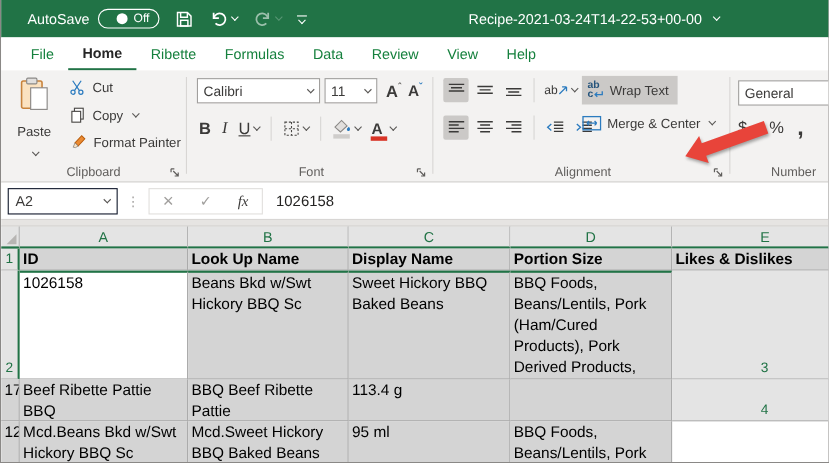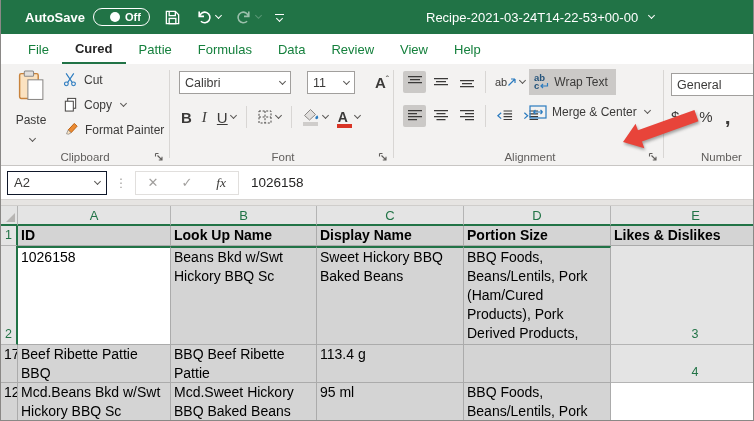--- a/index.html
+++ b/index.html
@@ -8,21 +8,21 @@
        border-left:1px solid #8a8886;border-right:1px solid #8a8886;border-bottom:1px solid #8a8886;box-sizing:border-box;}
   *{box-sizing:border-box;}
   svg{display:block;}
   .chv{display:inline-block;width:5px;height:5px;border-right:1.3px solid #5a5856;border-bottom:1.3px solid #5a5856;transform:rotate(45deg);margin-left:3px;margin-top:-3px;}
   .chv.w{border-color:#fff;}
   .chv.dim{border-color:rgba(255,255,255,.45);}
 
   
   #titlebar{position:absolute;left:0;top:0;width:754px;height:34px;background:#217346;display:flex;align-items:center;color:#fff;}
   .tb-left{display:flex;align-items:center;gap:14px;padding-left:24px;}
-  .autosave{display:flex;align-items:center;gap:8px;font-size:13px;font-weight:bold;}
+  .autosave{display:flex;align-items:center;gap:8px;font-size:13px;}
   .toggle{display:flex;align-items:center;gap:5px;border:1.4px solid #fff;border-radius:10px;padding:1px 8px 1px 16px;font-size:11px;height:18px;}
   .knob{width:10px;height:10px;border-radius:50%;background:#fff;}
   .qat-btn{display:flex;align-items:center;}
   .qat-custom{display:flex;flex-direction:column;align-items:center;gap:1px;}
   .qat-custom .bar{width:9px;height:0;border-top:1.4px solid #fff;}
   #doc-title{position:absolute;left:425px;top:0;height:34px;display:flex;align-items:center;font-size:13px;gap:8px;}
 
   
   #tabsrow{position:absolute;left:0;top:34px;width:754px;height:30px;background:#fff;display:flex;align-items:stretch;padding-left:14px;gap:0;}
   .tab{display:flex;align-items:center;padding:0 13px;font-size:13px;color:#15803d;cursor:default;}
@@ -36,21 +36,21 @@
   .combo{background:#fff;border:1px solid #a19f9d;height:23px;display:flex;align-items:center;padding:0 5px;font-size:12.5px;justify-content:space-between;}
   .selgray{background:#cbc9c7;}
 
   
   #g-clip{position:absolute;left:0;top:0;width:168px;height:102px;}
   .paste{position:absolute;left:10px;top:6px;width:40px;height:76px;display:flex;flex-direction:column;align-items:center;font-size:12px;gap:12px;}
   .cliprow{position:absolute;left:62px;display:flex;align-items:center;gap:6px;font-size:12px;}
 
   
   #g-font{position:absolute;left:172px;top:0;width:220px;height:102px;}
-  .fnrow1{position:absolute;left:6px;top:7px;display:flex;align-items:center;gap:16px;}
+  .fnrow1{position:absolute;left:6px;top:7px;display:flex;align-items:center;gap:4px;}
   .fnrow2{position:absolute;left:8px;top:42px;display:flex;align-items:center;gap:10px;font-size:15px;}
   .bld{font-weight:700;font-size:15px;}
   .itl{font-style:italic;font-family:"Liberation Serif",serif;font-size:15px;}
   .und{text-decoration:underline;font-size:15px;}
   .vline{width:1px;height:22px;background:#d8d6d4;}
   .fontA{position:relative;font-size:14px;font-weight:600;line-height:13px;}
   .fontA .bar{position:absolute;left:-1px;bottom:-4px;width:15px;height:3.6px;}
 
   
   #g-align{position:absolute;left:396px;top:0;width:266px;height:102px;}
@@ -129,22 +129,22 @@
     </span>
   </div>
   <div id="doc-title">
     <span>Recipe-2021-03-24T14-22-53+00-00</span>
     <span class="chv w"></span>
   </div>
 </div>
 
 <div id="tabsrow">
   <span class="tab">File</span>
-  <span class="tab active">Cured</span>
-  <span class="tab">Pattie</span>
+  <span class="tab active">Home</span>
+  <span class="tab">Ribette</span>
   <span class="tab">Formulas</span>
   <span class="tab">Data</span>
   <span class="tab">Review</span>
   <span class="tab">View</span>
   <span class="tab">Help</span>
 </div>
 
 <div id="ribbon">
 
   <div id="g-clip">

